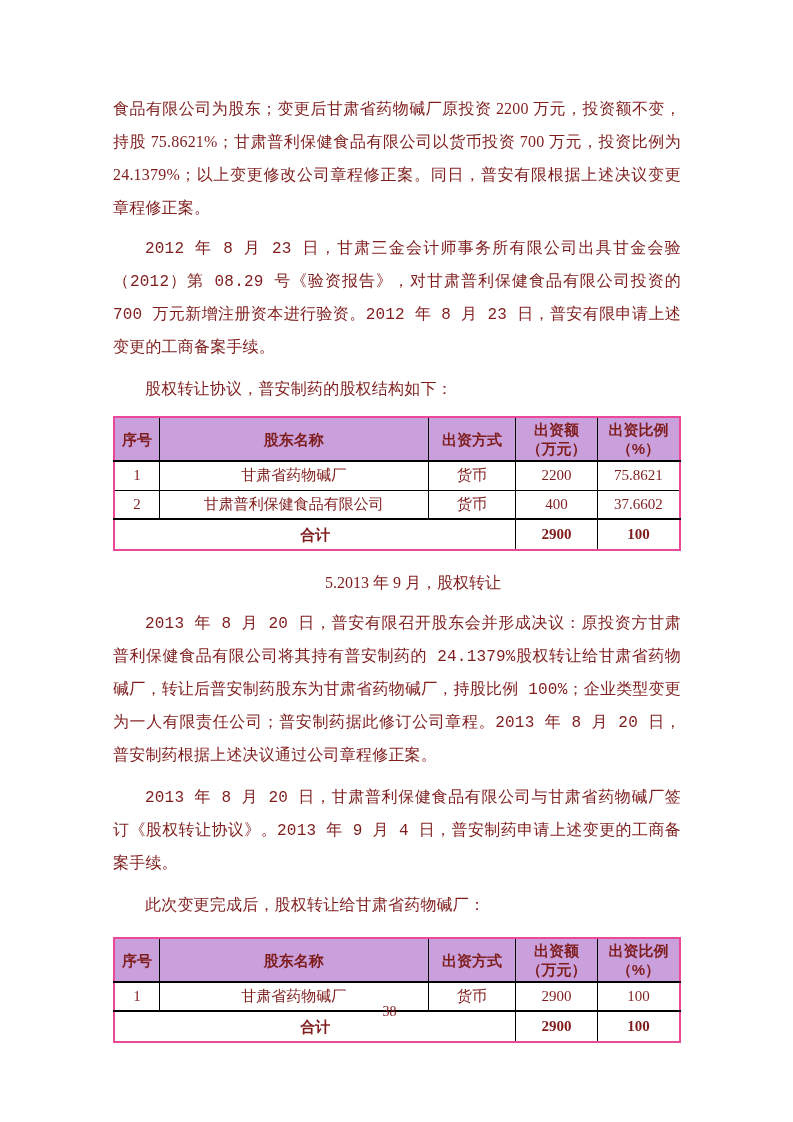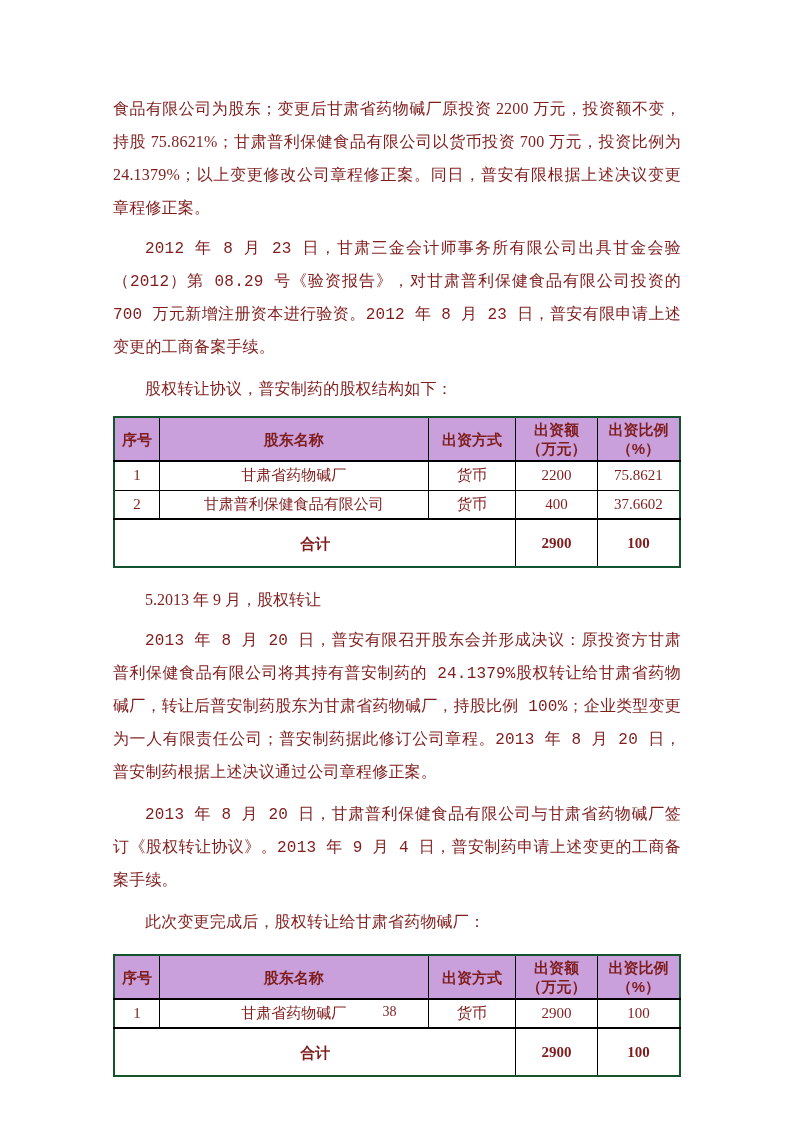--- a/index.html
+++ b/index.html
@@ -27,26 +27,27 @@
     margin-bottom: 9px;
     letter-spacing: 0.2px;
   }
   .indent { text-indent: 2em; font-family: Liberation Mono, monospace; }
   .heading {
     font-size: 16px;
     line-height: 33px;
     text-indent: 2em;
     margin-top: 15px;
     margin-bottom: 9px;
+    text-align: center;
   }
   table.stock {
     width: 100%;
     border-collapse: collapse;
     table-layout: fixed;
-    border: 2px solid #14532d;
+    border: 2px solid #ec4899;
     margin-top: 3px;
   }
   table.stock.second { margin-top: 14px; }
   table.stock td {
     border: 1px solid #000000;
     text-align: center;
     vertical-align: middle;
     font-size: 15px;
     line-height: 19px;
     padding: 0;
@@ -56,21 +57,21 @@
     border-bottom: 2px solid #000000;
     font-family: "Liberation Sans", "DejaVu Sans", sans-serif;
     font-weight: bold;
     white-space: pre-line;
     height: 44px;
   }
   tr.datarow td { height: 29px; }
   tr.total td {
     border-top: 2px solid #000000;
     font-weight: bold;
-    height: 48px;
+    height: 31px;
   }
   tr.total td.label {
     font-family: "Liberation Sans", "DejaVu Sans", sans-serif;
   }
   td.num { text-align: right; padding-right: 9px; }
   .pagenum {
     position: absolute;
     left: 0;
     right: 14px;
     top: 1002px;

